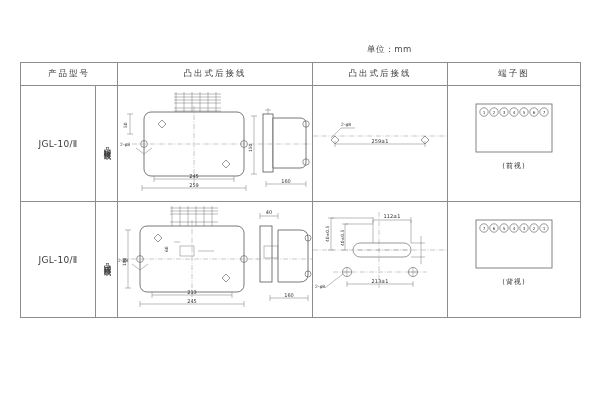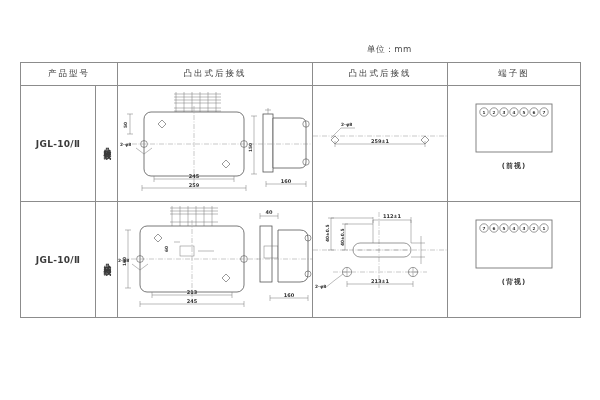--- a/index.html
+++ b/index.html
@@ -14,21 +14,20 @@
     font-size:8.5px;letter-spacing:.6px;color:#4a4a4a;
   }
   table.spec{
     position:absolute;left:20px;top:62px;
     width:560px;border-collapse:collapse;
     border:1px solid #8c8c8c;table-layout:fixed;
   }
   table.spec th,table.spec td{
     border:1px solid #8c8c8c;padding:0;vertical-align:middle;
     background:#fff;
-    font-weight:bold;
   }
   table.spec th{
     height:22px;font-size:8.5px;font-weight:normal;
     letter-spacing:2px;color:#3a3a3a;border-radius:9px;
   }
   .r-model{width:75px;}
   .r-wire{width:22px;}
   .r-outline{width:195px;}
   .r-hole{width:135px;}
   .r-term{width:133px;}

